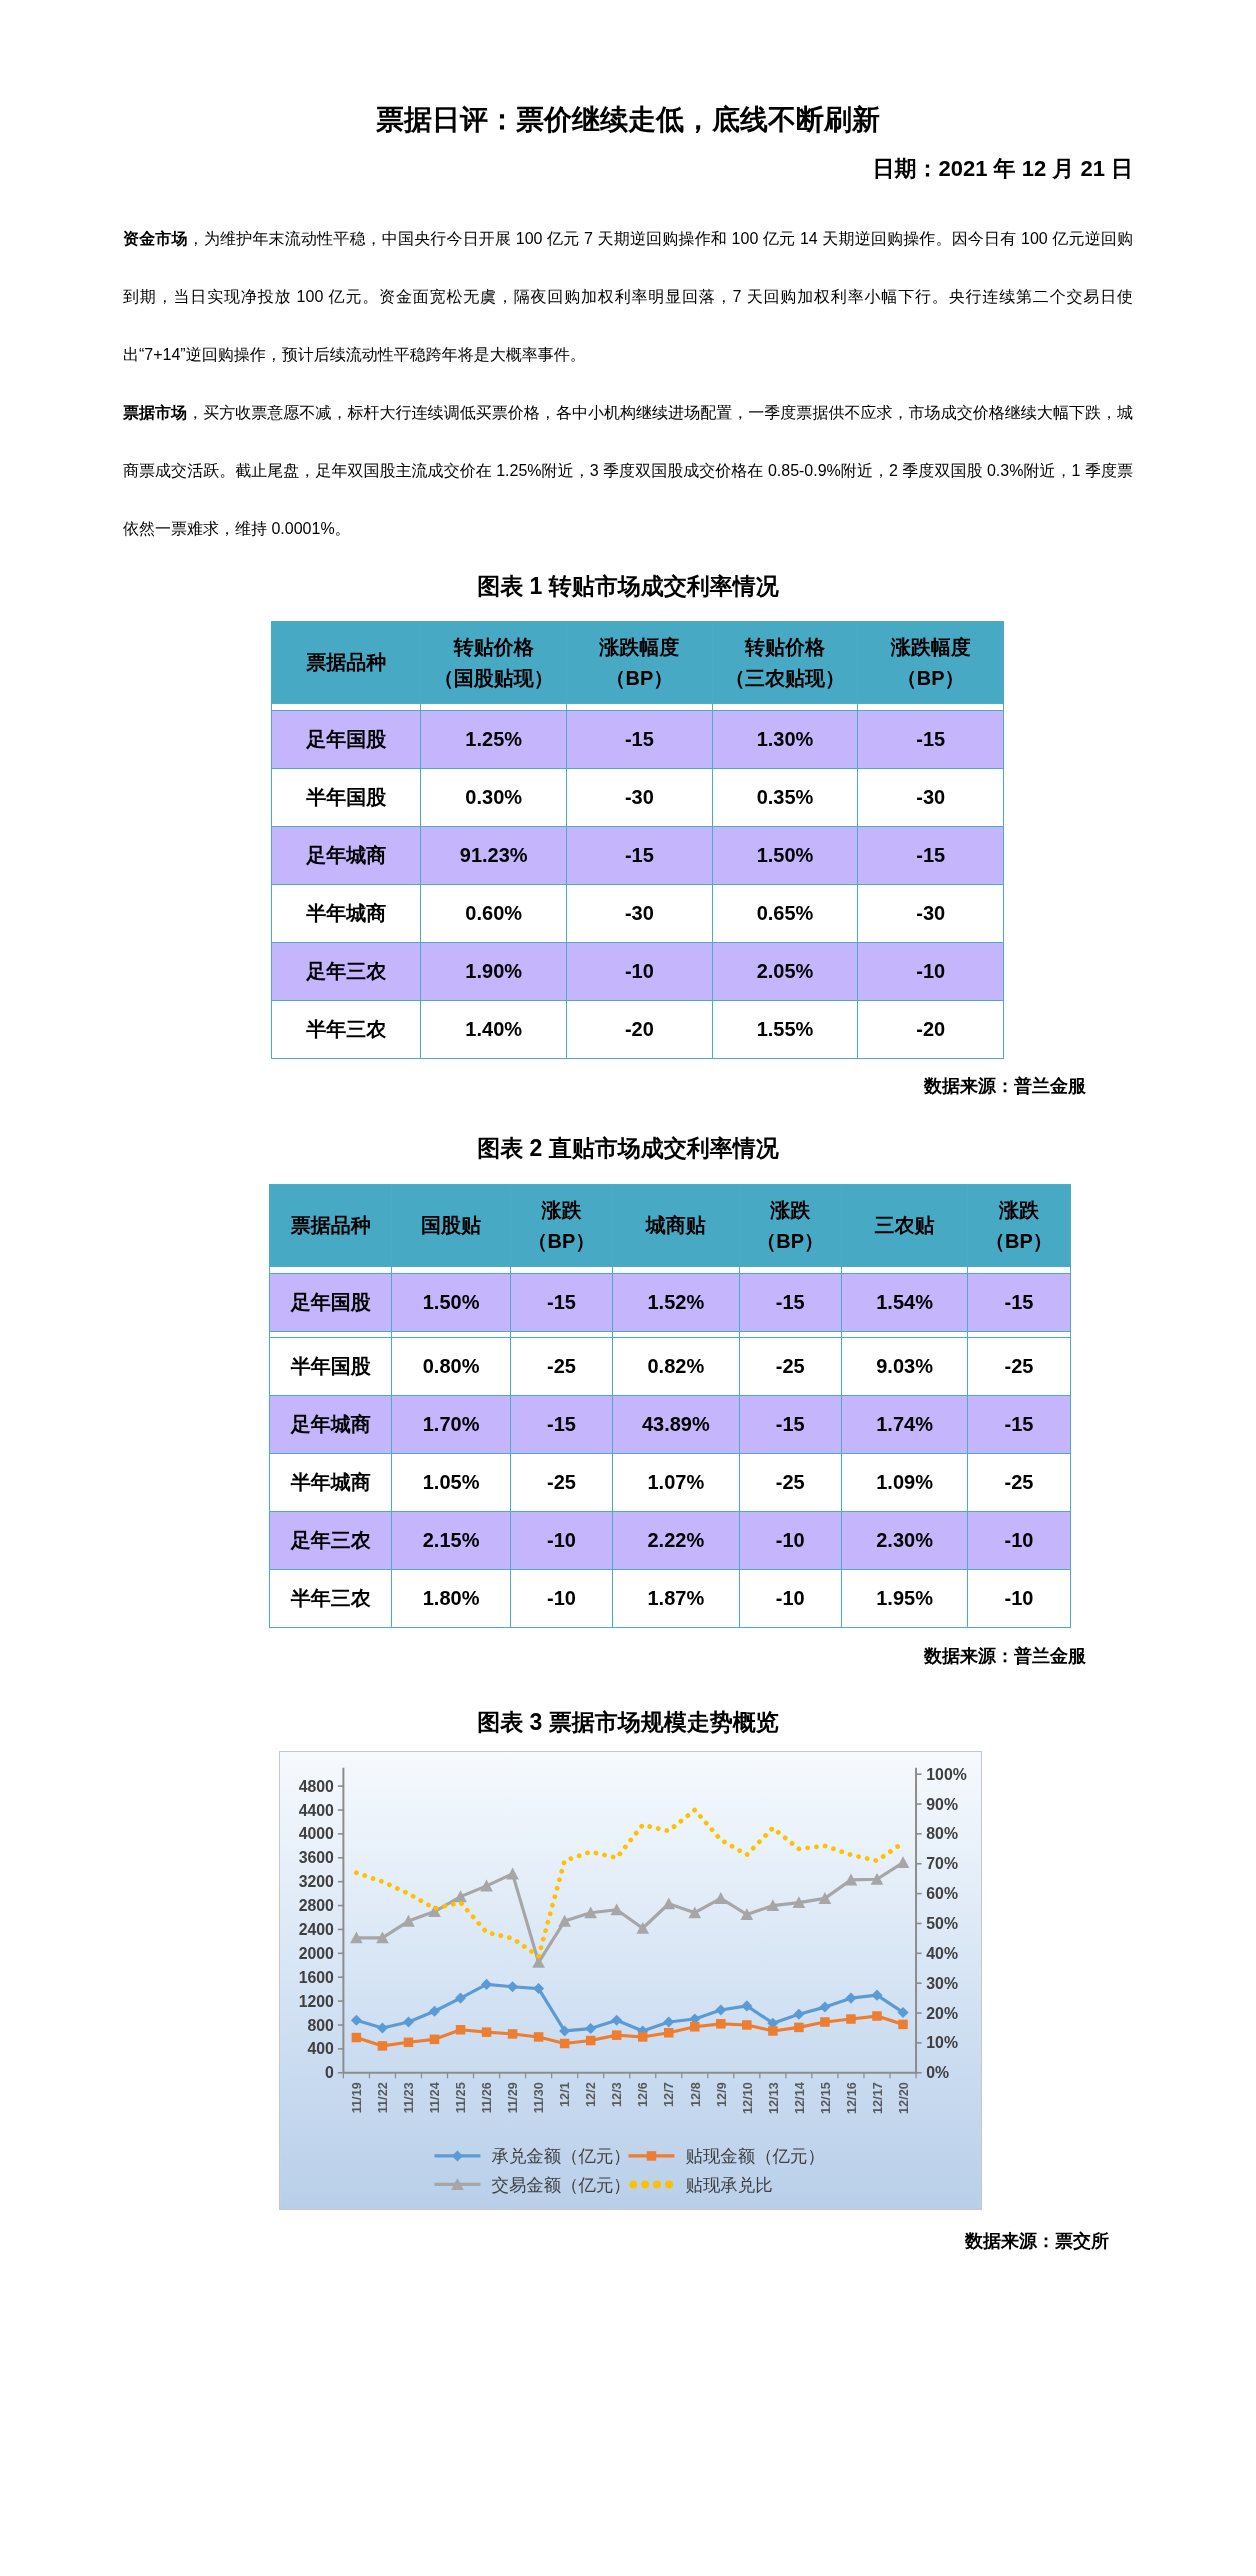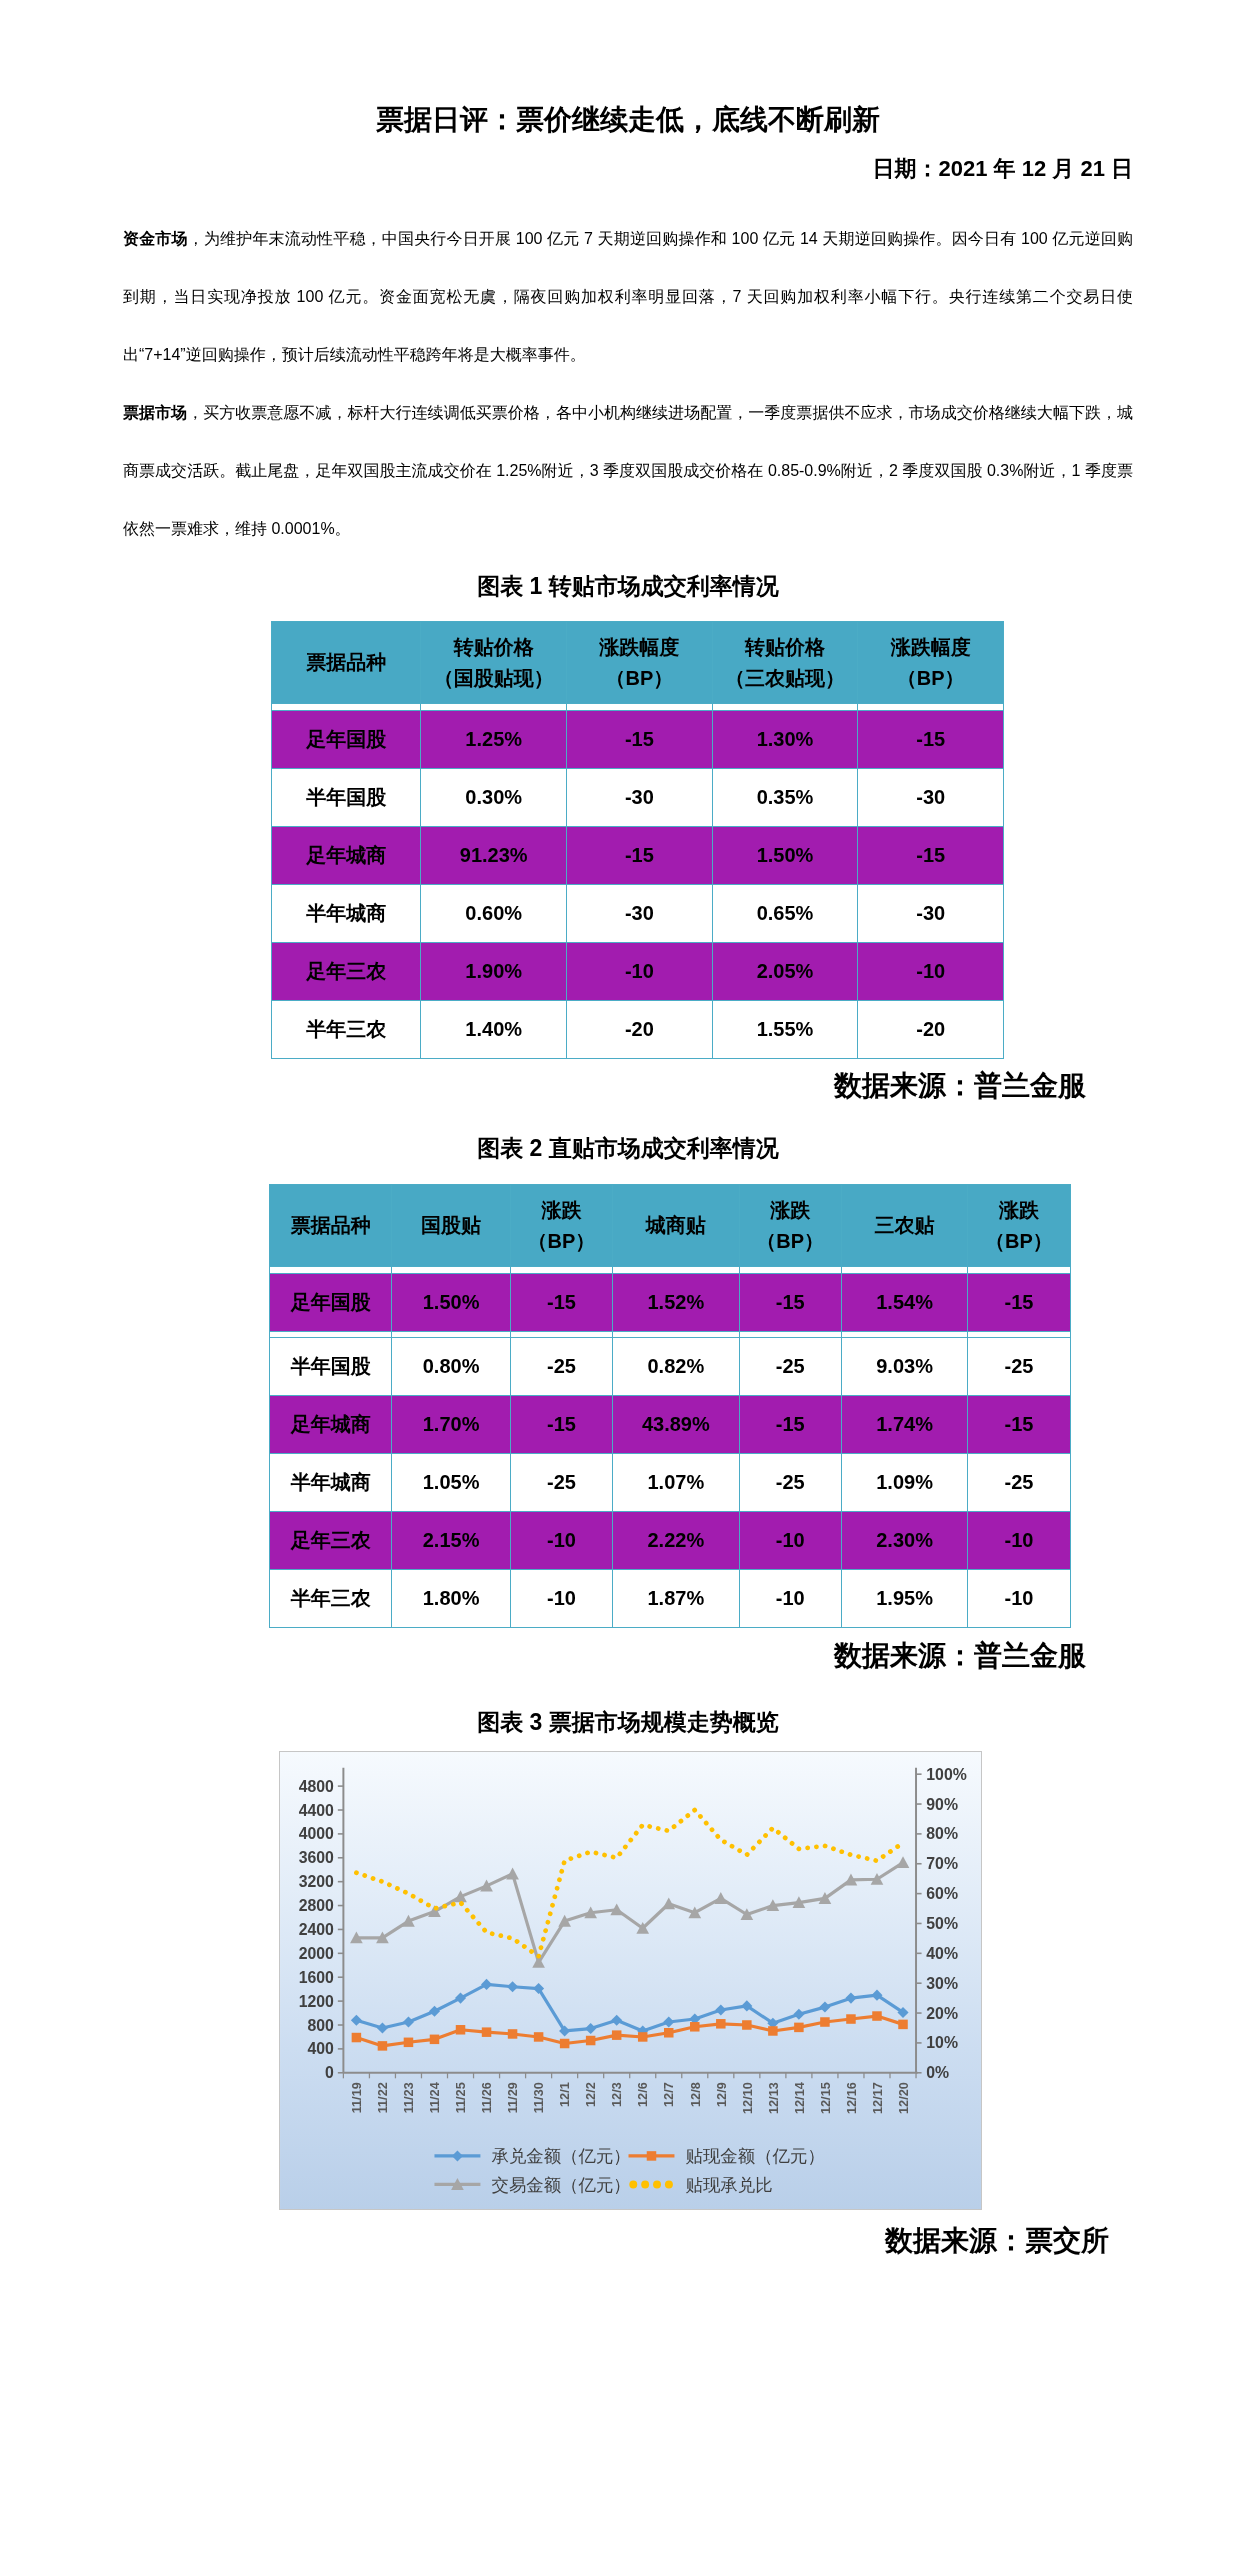--- a/index.html
+++ b/index.html
@@ -8,34 +8,34 @@
   .doc-title{margin:100px 123px 0;text-align:center;font-size:28px;font-weight:700;line-height:40px;}
   .doc-date{margin:11px 123px 0;text-align:right;font-size:22px;font-weight:700;line-height:35px;}
   .para{margin:24px 123px 0;font-size:16px;line-height:58px;text-align:justify;}
   .para + .para{margin-top:0;}
   .para b{font-weight:700;}
   .fig-title{margin:12.7px 123px 0;text-align:center;font-size:23px;font-weight:700;line-height:30px;}
   table{border-collapse:collapse;table-layout:fixed;padding-left:12px;}
   th,td{border:0.8px solid #4BACC6;text-align:center;vertical-align:middle;overflow:hidden;}
   th{background:#48A9C5;font-weight:700;font-size:20px;line-height:1.55;padding:9.5px 3.2px;color:#000;}
   td{font-size:20px;font-weight:600;height:55px;background:#fff;}
-  tr.stripe td{background:#a21caf;}
+  tr.stripe td{background:#c4b5fd;}
   tr.spacer td{height:5.5px;background:#fff;padding:0;}
   td:first-child{font-weight:700;}
   .t1{width:733px;margin:20.6px 0 0 271px;}
   .t1 th:first-child{width:142px;}
   .t2{width:748px;margin:20.6px 0 0 269px;}
   .t2 th:nth-child(1){width:115px;}
   .t2 th:nth-child(2){width:111px;}
   .t2 th:nth-child(3){width:95px;}
   .t2 th:nth-child(4){width:119px;}
   .t2 th:nth-child(5){width:95px;}
   .t2 th:nth-child(6){width:119px;}
   .t2 th:nth-child(7){width:95px;}
-  .source{margin:12.7px 123px 0;text-align:right;font-size:28px;font-weight:700;line-height:30px;padding-right:47px;}
+  .source{margin:12.7px 123px 0;text-align:right;font-size:18px;font-weight:700;line-height:30px;padding-right:47px;}
   .source.last{padding-right:24px;margin-top:16px;}
   .chart-panel{width:701px;height:457px;margin:14.2px 0 0 279px;border:0.8px solid #c6c6c6;box-sizing:content-box;}
   .chart-panel svg{display:block;}
 </style>
 </head>
 <body>
 
 <h1 class="doc-title">票据日评：票价继续走低，底线不断刷新</h1>
 <div class="doc-date">日期：2021 年 12 月 21 日</div>
 

